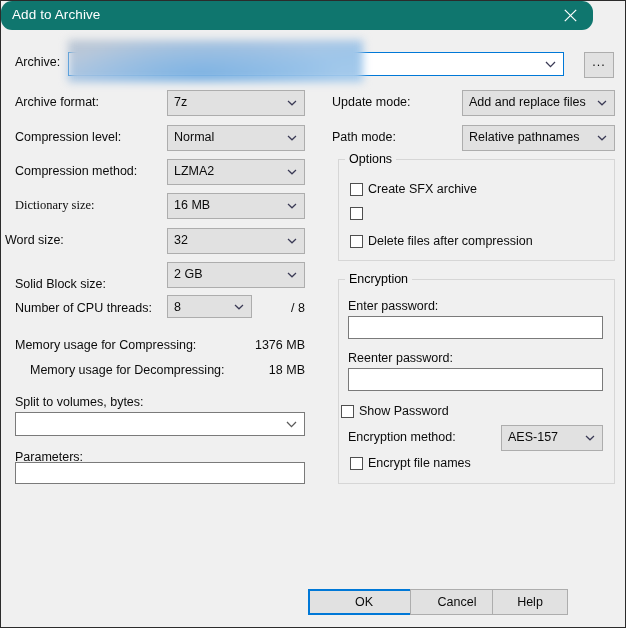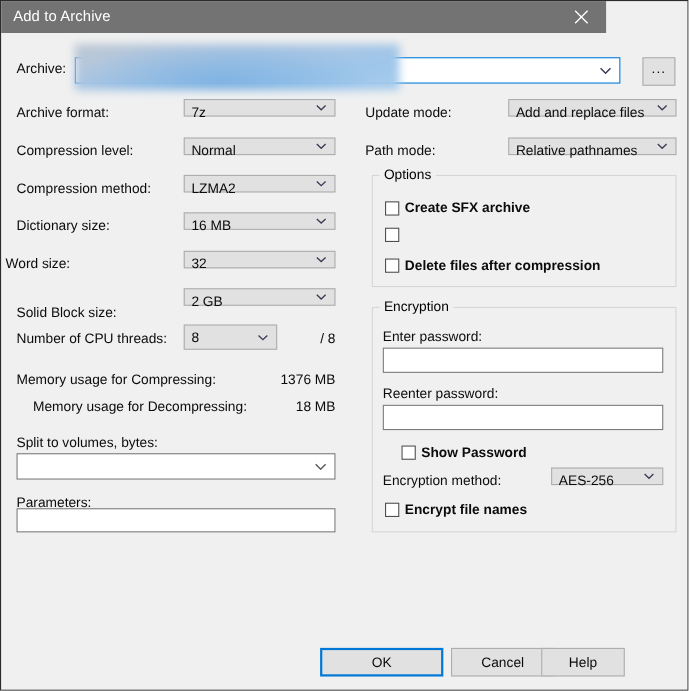--- a/index.html
+++ b/index.html
@@ -16,24 +16,25 @@
     height: 628px;
     box-sizing: border-box;
     background: #f0f0f0;
     border: 1px solid #2b2b2b;
     overflow: hidden;
   }
   
   #titlebar {
     position: absolute;
     left: 0; top: 0;
-    width: 550px;
+    width: 592px;
     height: 29px;
-    background: #737373;
+    background: #0f766e;
     color: #ffffff;
+    border-radius: 11px;
   }
   #title-text {
     position: absolute;
     left: 11px;
     top: 6px;
     font-size: 13.5px;
     letter-spacing: 0.1px;
     color: #ffffff;
     white-space: nowrap;
   }
@@ -62,21 +63,21 @@
     font-size: 12.5px;
     color: #0b0b0b;
     white-space: nowrap;
     text-align: right;
     line-height: 16px;
   }
 
   
   .combo {
     position: absolute;
-    height: 16px;
+    height: 26px;
     box-sizing: border-box;
     background: #e1e1e1;
     border: 1px solid #adadad;
     font-size: 12.5px;
     color: #0b0b0b;
     cursor: default;
   }
   .combo .txt {
     position: absolute;
     left: 6px;
@@ -171,21 +172,20 @@
     line-height: 14px;
   }
 
   
   .cbrow {
     position: absolute;
     display: flex;
     align-items: center;
     cursor: default;
     white-space: nowrap;
-    font-weight: bold;
   }
   .cbox {
     width: 13px;
     height: 13px;
     box-sizing: border-box;
     background: #ffffff;
     border: 1px solid #4f4f4f;
     flex: 0 0 auto;
   }
   .cblabel {
@@ -284,21 +284,21 @@
   <div class="lbl" style="left:14px; top:162px;">Compression method:</div>
   <div class="combo" style="left:166px; top:158px; width:138px;">
     <div class="txt">LZMA2</div>
     <div class="arw">
       <svg width="10" height="6" viewBox="0 0 10 6">
           <path d="M1 1 L5 4.8 L9 1" fill="none" stroke="#3a3a55" stroke-width="1.2"></path>
         </svg>
     </div>
   </div>
 
-  <div class="lbl" style="left:14px; top:196px;">Dictionary size:</div>
+  <div class="lbl" style="left:14px; top:196px;font-family:Liberation Serif, serif;">Dictionary size:</div>
   <div class="combo" style="left:166px; top:192px; width:138px;">
     <div class="txt">16 MB</div>
     <div class="arw">
       <svg width="10" height="6" viewBox="0 0 10 6">
           <path d="M1 1 L5 4.8 L9 1" fill="none" stroke="#3a3a55" stroke-width="1.2"></path>
         </svg>
     </div>
   </div>
 
   <div class="lbl" style="left:4px; top:231px;">Word size:</div>
@@ -394,41 +394,41 @@
   <div class="lbl" style="left:347px; top:297px;">Enter password:</div>
   <div class="tinput" style="left:347px; top:315px; width:255px; height:23px;">
     <div class="txt"></div>
   </div>
 
   <div class="lbl" style="left:347px; top:349px;">Reenter password:</div>
   <div class="tinput" style="left:347px; top:367px; width:255px; height:23px;">
     <div class="txt"></div>
   </div>
 
-  <div class="cbrow" style="left:364px; top:402px;">
+  <div class="cbrow" style="left:340px; top:402px;">
     <span class="cbox"></span>
     <span class="cblabel">Show Password</span>
   </div>
 
   <div class="lbl" style="left:347px; top:428px;">Encryption method:</div>
   <div class="combo" style="left:500px; top:424px; width:102px;">
-    <div class="txt">AES-256</div>
+    <div class="txt">AES-157</div>
     <div class="arw">
       <svg width="10" height="6" viewBox="0 0 10 6">
           <path d="M1 1 L5 4.8 L9 1" fill="none" stroke="#3a3a55" stroke-width="1.2"></path>
         </svg>
     </div>
   </div>
 
   <div class="cbrow" style="left:349px; top:454px;">
     <span class="cbox"></span>
     <span class="cblabel">Encrypt file names</span>
   </div>
 
-  <div class="btn default" style="left:290px; top:588px; width:112px;">
+  <div class="btn default" style="left:307px; top:588px; width:112px;">
     <span>OK</span>
   </div>
   <div class="btn" style="left:409px; top:588px; width:94px;">
     <span>Cancel</span>
   </div>
   <div class="btn" style="left:491px; top:588px; width:76px;">
     <span>Help</span>
   </div>
 
 </div>

